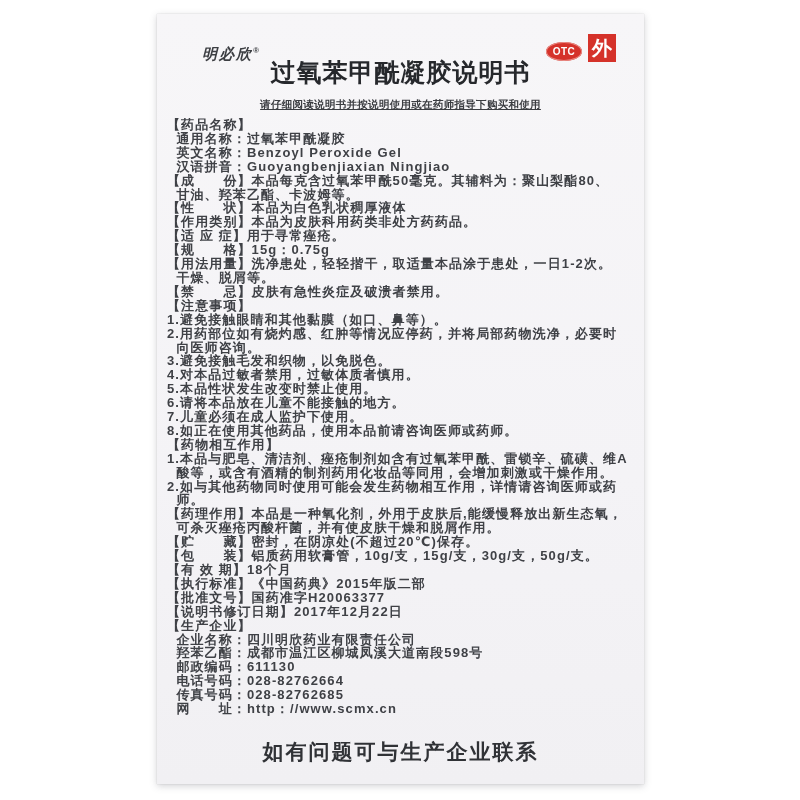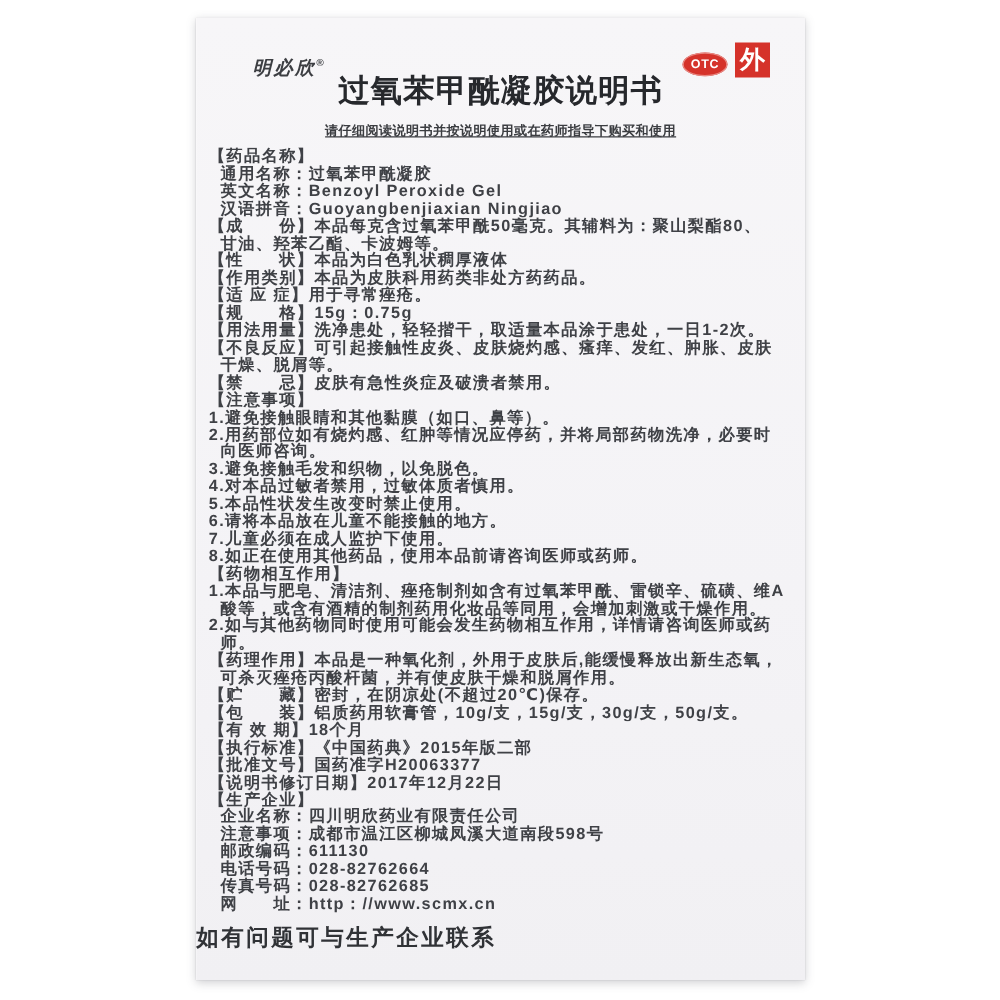--- a/index.html
+++ b/index.html
@@ -59,22 +59,22 @@
   }
   .lines .line{
     white-space:pre;
     font-size:13px;line-height:13.9px;
     font-weight:600;color:#3f4146;
     letter-spacing:1.1px;
     overflow:hidden;
   }
   .footer{
     position:absolute;top:724px;left:0;width:100%;
-    text-align:left;
-    font-size:18px;font-weight:800;color:#303236;
+    text-align:center;
+    font-size:21px;font-weight:800;color:#303236;
     letter-spacing:2px;
   }
 </style>
 </head>
 <body>
 
 <div class="page">
 
   <div class="brand">
     <span>明必欣</span><sup>®</sup>
@@ -93,21 +93,20 @@
       <div class="line">  通用名称：过氧苯甲酰凝胶</div>
       <div class="line">  英文名称：Benzoyl Peroxide Gel</div>
       <div class="line">  汉语拼音：Guoyangbenjiaxian Ningjiao</div>
       <div class="line">【成　　份】本品每克含过氧苯甲酰50毫克。其辅料为：聚山梨酯80、</div>
       <div class="line">  甘油、羟苯乙酯、卡波姆等。</div>
       <div class="line">【性　　状】本品为白色乳状稠厚液体</div>
       <div class="line">【作用类别】本品为皮肤科用药类非处方药药品。</div>
       <div class="line">【适 应 症】用于寻常痤疮。</div>
       <div class="line">【规　　格】15g：0.75g</div>
       <div class="line">【用法用量】洗净患处，轻轻揩干，取适量本品涂于患处，一日1-2次。</div>
-      <div class="line">【不良反应】可引起接触性皮炎、皮肤烧灼感、瘙痒、发红、肿胀、皮肤</div>
       <div class="line">  干燥、脱屑等。</div>
       <div class="line">【禁　　忌】皮肤有急性炎症及破溃者禁用。</div>
       <div class="line">【注意事项】</div>
       <div class="line">1.避免接触眼睛和其他黏膜（如口、鼻等）。</div>
       <div class="line">2.用药部位如有烧灼感、红肿等情况应停药，并将局部药物洗净，必要时</div>
       <div class="line">  向医师咨询。</div>
       <div class="line">3.避免接触毛发和织物，以免脱色。</div>
       <div class="line">4.对本品过敏者禁用，过敏体质者慎用。</div>
       <div class="line">5.本品性状发生改变时禁止使用。</div>
       <div class="line">6.请将本品放在儿童不能接触的地方。</div>
@@ -121,21 +120,21 @@
       <div class="line">【药理作用】本品是一种氧化剂，外用于皮肤后,能缓慢释放出新生态氧，</div>
       <div class="line">  可杀灭痤疮丙酸杆菌，并有使皮肤干燥和脱屑作用。</div>
       <div class="line">【贮　　藏】密封，在阴凉处(不超过20℃)保存。</div>
       <div class="line">【包　　装】铝质药用软膏管，10g/支，15g/支，30g/支，50g/支。</div>
       <div class="line">【有 效 期】18个月</div>
       <div class="line">【执行标准】《中国药典》2015年版二部</div>
       <div class="line">【批准文号】国药准字H20063377</div>
       <div class="line">【说明书修订日期】2017年12月22日</div>
       <div class="line">【生产企业】</div>
       <div class="line">  企业名称：四川明欣药业有限责任公司</div>
-      <div class="line">  注意事项：成都市温江区柳城凤溪大道南段598号</div>
+      <div class="line">  羟苯乙酯：成都市温江区柳城凤溪大道南段598号</div>
       <div class="line">  邮政编码：611130</div>
       <div class="line">  电话号码：028-82762664</div>
       <div class="line">  传真号码：028-82762685</div>
       <div class="line">  网　　址：http：//www.scmx.cn</div>
     </div>
 
   <div class="footer">如有问题可与生产企业联系</div>
 
 </div>
 

